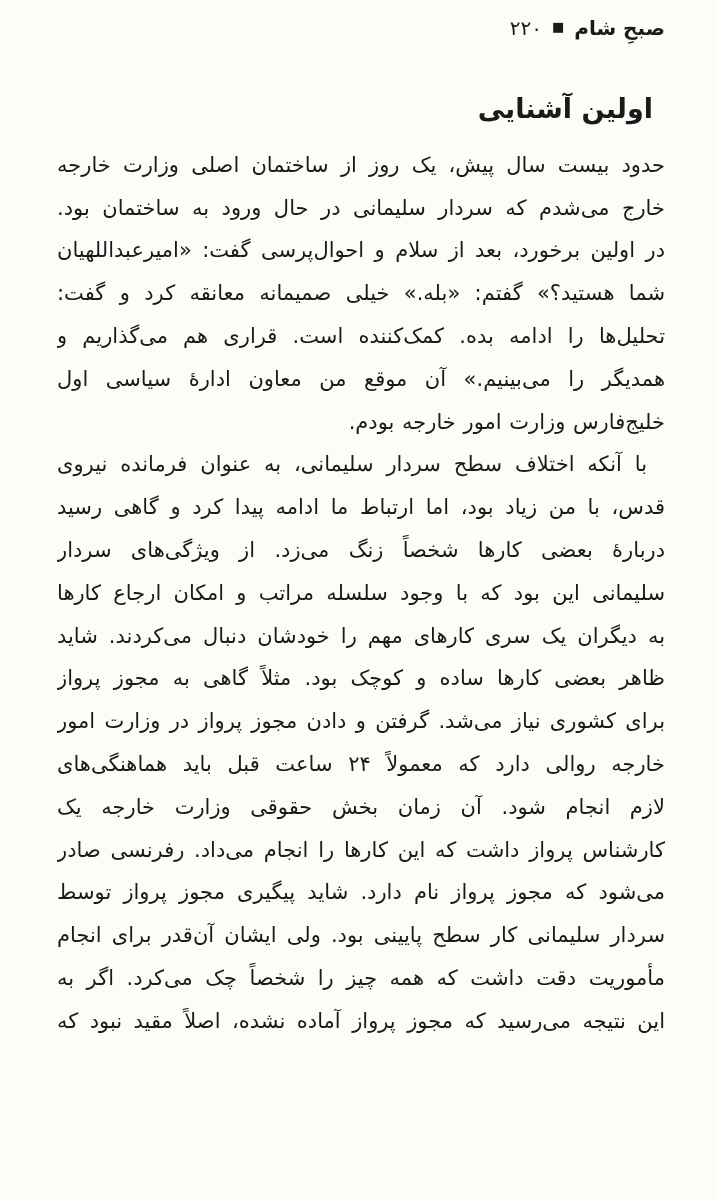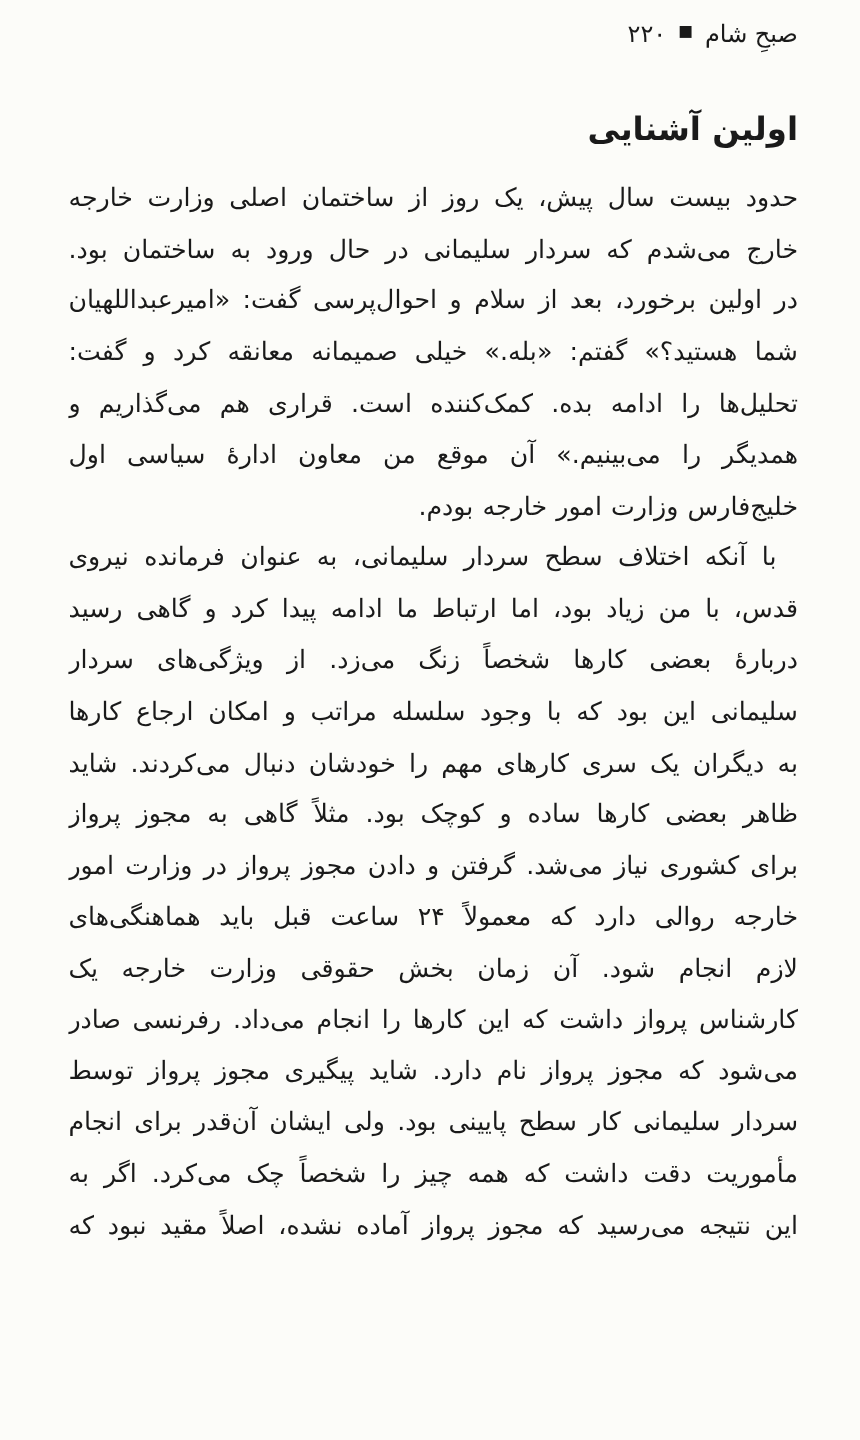--- a/index.html
+++ b/index.html
@@ -23,41 +23,41 @@
     top: 14px;
     right: 52px;
     display: flex;
     align-items: center;
     direction: rtl;
     font-size: 20px;
     line-height: 28px;
     white-space: nowrap;
   }
   .rh-title {
-    font-weight: normal;
+    font-weight: bold;
     letter-spacing: 0.5px;
   }
   .rh-sep {
     font-size: 13px;
     margin: 0 10px;
     transform: translateY(-1px);
   }
   .rh-num {
     font-weight: normal;
     letter-spacing: 1px;
   }
   .content {
     position: absolute;
     top: 92px;
     right: 52px;
     width: 608px;
     direction: rtl;
   }
   .section-heading {
-    margin: 0 0 18px 0;
+    margin: 0 12px 18px 0;
     font-size: 27px;
     font-weight: bold;
     text-align: right;
     line-height: 1.25;
   }
   .body-text {
     direction: rtl;
   }
   .body-line {
     font-size: 21px;

